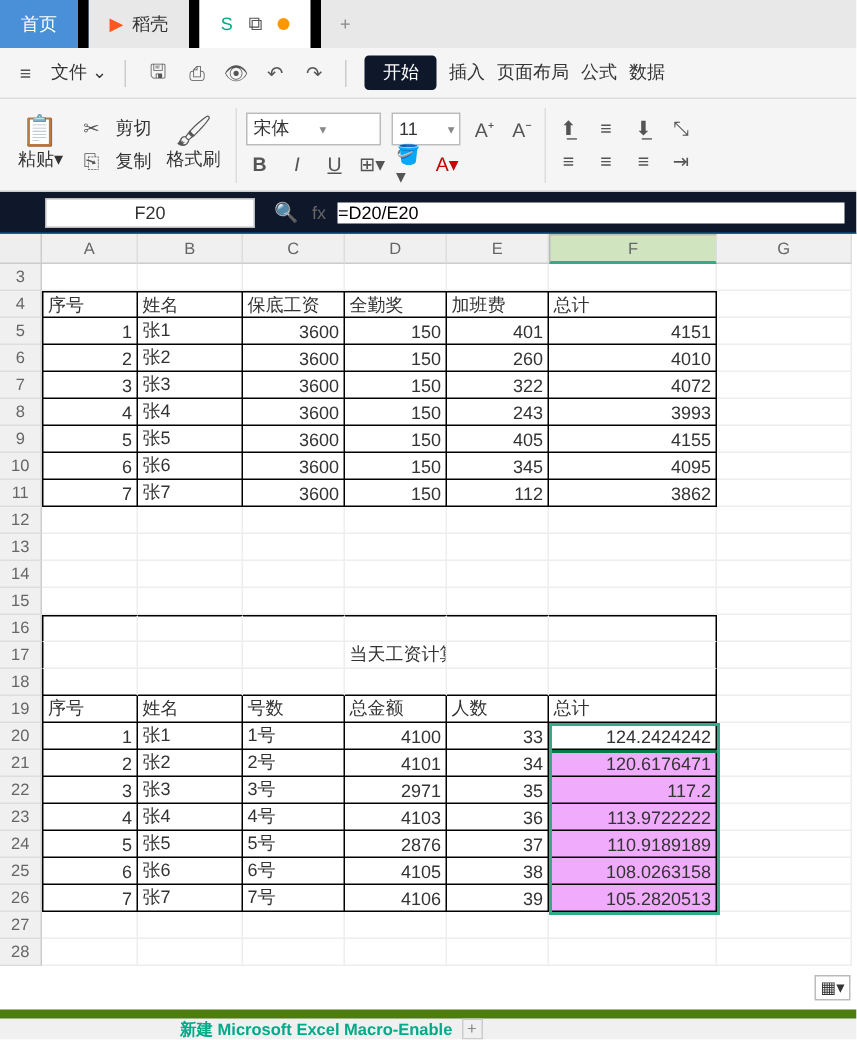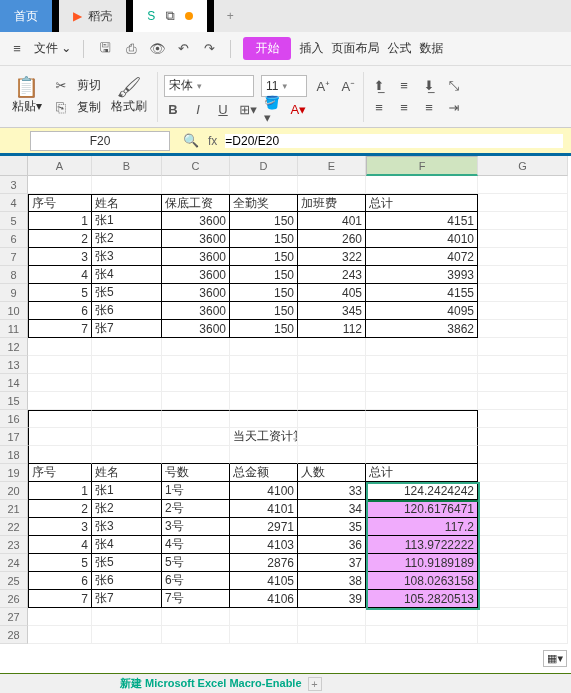--- a/index.html
+++ b/index.html
@@ -5,31 +5,31 @@
 *{box-sizing:border-box;margin:0;padding:0;font-family:"Microsoft YaHei",SimSun,Arial,sans-serif}
 body{background:#fff;font-size:12px;color:#333;user-select:none;width:571px;height:693px;overflow:hidden;position:relative}
 .tabs{display:flex;height:32px;background:#e8e8e8;align-items:stretch}
 .tab{display:flex;align-items:center;padding:0 14px;gap:6px;border-right:7px solid #000000;cursor:pointer}
 .tab.active{background:#4a90d9;color:#fff}
 .dot-orange{width:8px;height:8px;border-radius:50%;background:#ff9800}
 .x-green{color:#0a8}
 .plus-tab{width:32px;display:flex;align-items:center;justify-content:center;color:#888}
 .menubar{display:flex;align-items:center;height:34px;background:#f5f5f5;border-bottom:1px solid #ddd;padding:0 8px;gap:12px}
 .menubar .grp{display:flex;align-items:center;gap:8px}
-.btn-start{background:#d946ef;color:#fff;padding:3px 12px;border-radius:3px}
+.btn-start{background:#0f172a;color:#fff;padding:3px 12px;border-radius:3px}
 .sep{width:1px;height:18px;background:#ccc}
 .toolbar{display:flex;height:62px;background:#f5f5f5;border-bottom:1px solid #ccc;padding:4px 8px;gap:6px;align-items:center}
 .tool-col{display:flex;flex-direction:column;align-items:center;gap:2px;padding:0 4px}
 .tool-rows{display:flex;flex-direction:column;gap:4px}
 .tool-row{display:flex;align-items:center;gap:7px}
-.sel{border:1px solid #bbb;background:#fff;height:22px;display:flex;align-items:center;padding:0 4px;gap:4px}
+.sel{border:1px solid #bbb;background:#fff;height:22px;display:flex;align-items:center;padding:0 4px;gap:20px}
 .sel .dd{font-size:9px;color:#888}
 .ic{display:inline-flex;width:18px;height:18px;align-items:center;justify-content:center;font-size:13px;color:#555}
 .vsep{width:1px;height:50px;background:#ddd}
-.cellref{display:flex;align-items:center;height:28px;border-bottom:3px solid #0369a1;background:#fef9c3}
+.cellref{display:flex;align-items:center;height:28px;border-bottom:1px solid #0369a1;background:#0f172a}
 .namebox{width:140px;border:1px solid #bbb;margin:2px 4px 2px 30px;height:20px;display:flex;align-items:center;justify-content:center;background:#fff}
 .fxbox{flex:1;display:flex;align-items:center;gap:8px;padding:0 8px}
 .lens{color:#888}
 .fx{color:#666}
 .formula-in{border:none;outline:none;flex:1;font-size:12px}
 .sheet{position:absolute;top:156px;left:0;right:0;bottom:20px;overflow:hidden;background:#fff}
 .rowhdrs{position:absolute;left:0;top:20px;width:28px}
 .rowhdr{height:18px;border-bottom:1px solid #ddd;border-right:1px solid #ccc;background:#f0f0f0;display:flex;align-items:center;justify-content:center;font-size:11px;color:#666}
 .colhdrs{position:absolute;left:28px;top:0;height:20px;display:flex}
 .colhdr{border-right:1px solid #ddd;border-bottom:1px solid #ccc;background:#f0f0f0;display:flex;align-items:center;justify-content:center;font-size:11px;color:#666;height:20px}
@@ -37,21 +37,21 @@
 .corner{position:absolute;left:0;top:0;width:28px;height:20px;background:#eee;border-right:1px solid #ccc;border-bottom:1px solid #ccc}
 .grid{position:absolute;left:28px;top:20px}
 .gridrow{display:flex;height:18px}
 .cell{border-right:1px solid #eee;border-bottom:1px solid #eee;height:18px;padding:0 3px;display:flex;align-items:center;overflow:hidden;white-space:nowrap}
 .b-t{border-top:1px solid #000}.b-b{border-bottom:1px solid #000}.b-l{border-left:1px solid #000}.b-r{border-right:1px solid #000}
 .jr{justify-content:flex-end}
 .shd{background:#f0abfc}
 .selrange{position:absolute;border:2px solid #3a8;pointer-events:none}
 .selcell{position:absolute;border:2px solid #0a7a46;pointer-events:none;background:rgba(255,255,255,0)}
 .autofill{position:absolute;right:4px;bottom:6px;background:#fff;border:1px solid #bbb;padding:1px 3px;font-size:11px}
-.sheettabs{position:absolute;bottom:0;left:0;right:0;height:20px;background:#f0f0f0;display:flex;align-items:center;padding-left:120px;gap:6px;border-top:1px solid #4d7c0f}
+.sheettabs{position:absolute;bottom:0;left:0;right:0;height:20px;background:#f0f0f0;display:flex;align-items:center;padding-left:120px;gap:6px;border-top:6px solid #4d7c0f}
 .sheettab{color:#0a8;font-size:11px;font-weight:bold}
 .sheetplus{color:#888;border:1px solid #ccc;width:14px;height:14px;display:flex;align-items:center;justify-content:center;font-size:11px}
 .wA{width:64px}.wB{width:70px}.wC{width:68px}.wD{width:68px}.wE{width:68px}.wF{width:112px}.wG{width:90px}
 </style>
 </head>
 <body>
 
 <div class="tabs">
   <div class="tab active">
       <span>首页</span>

